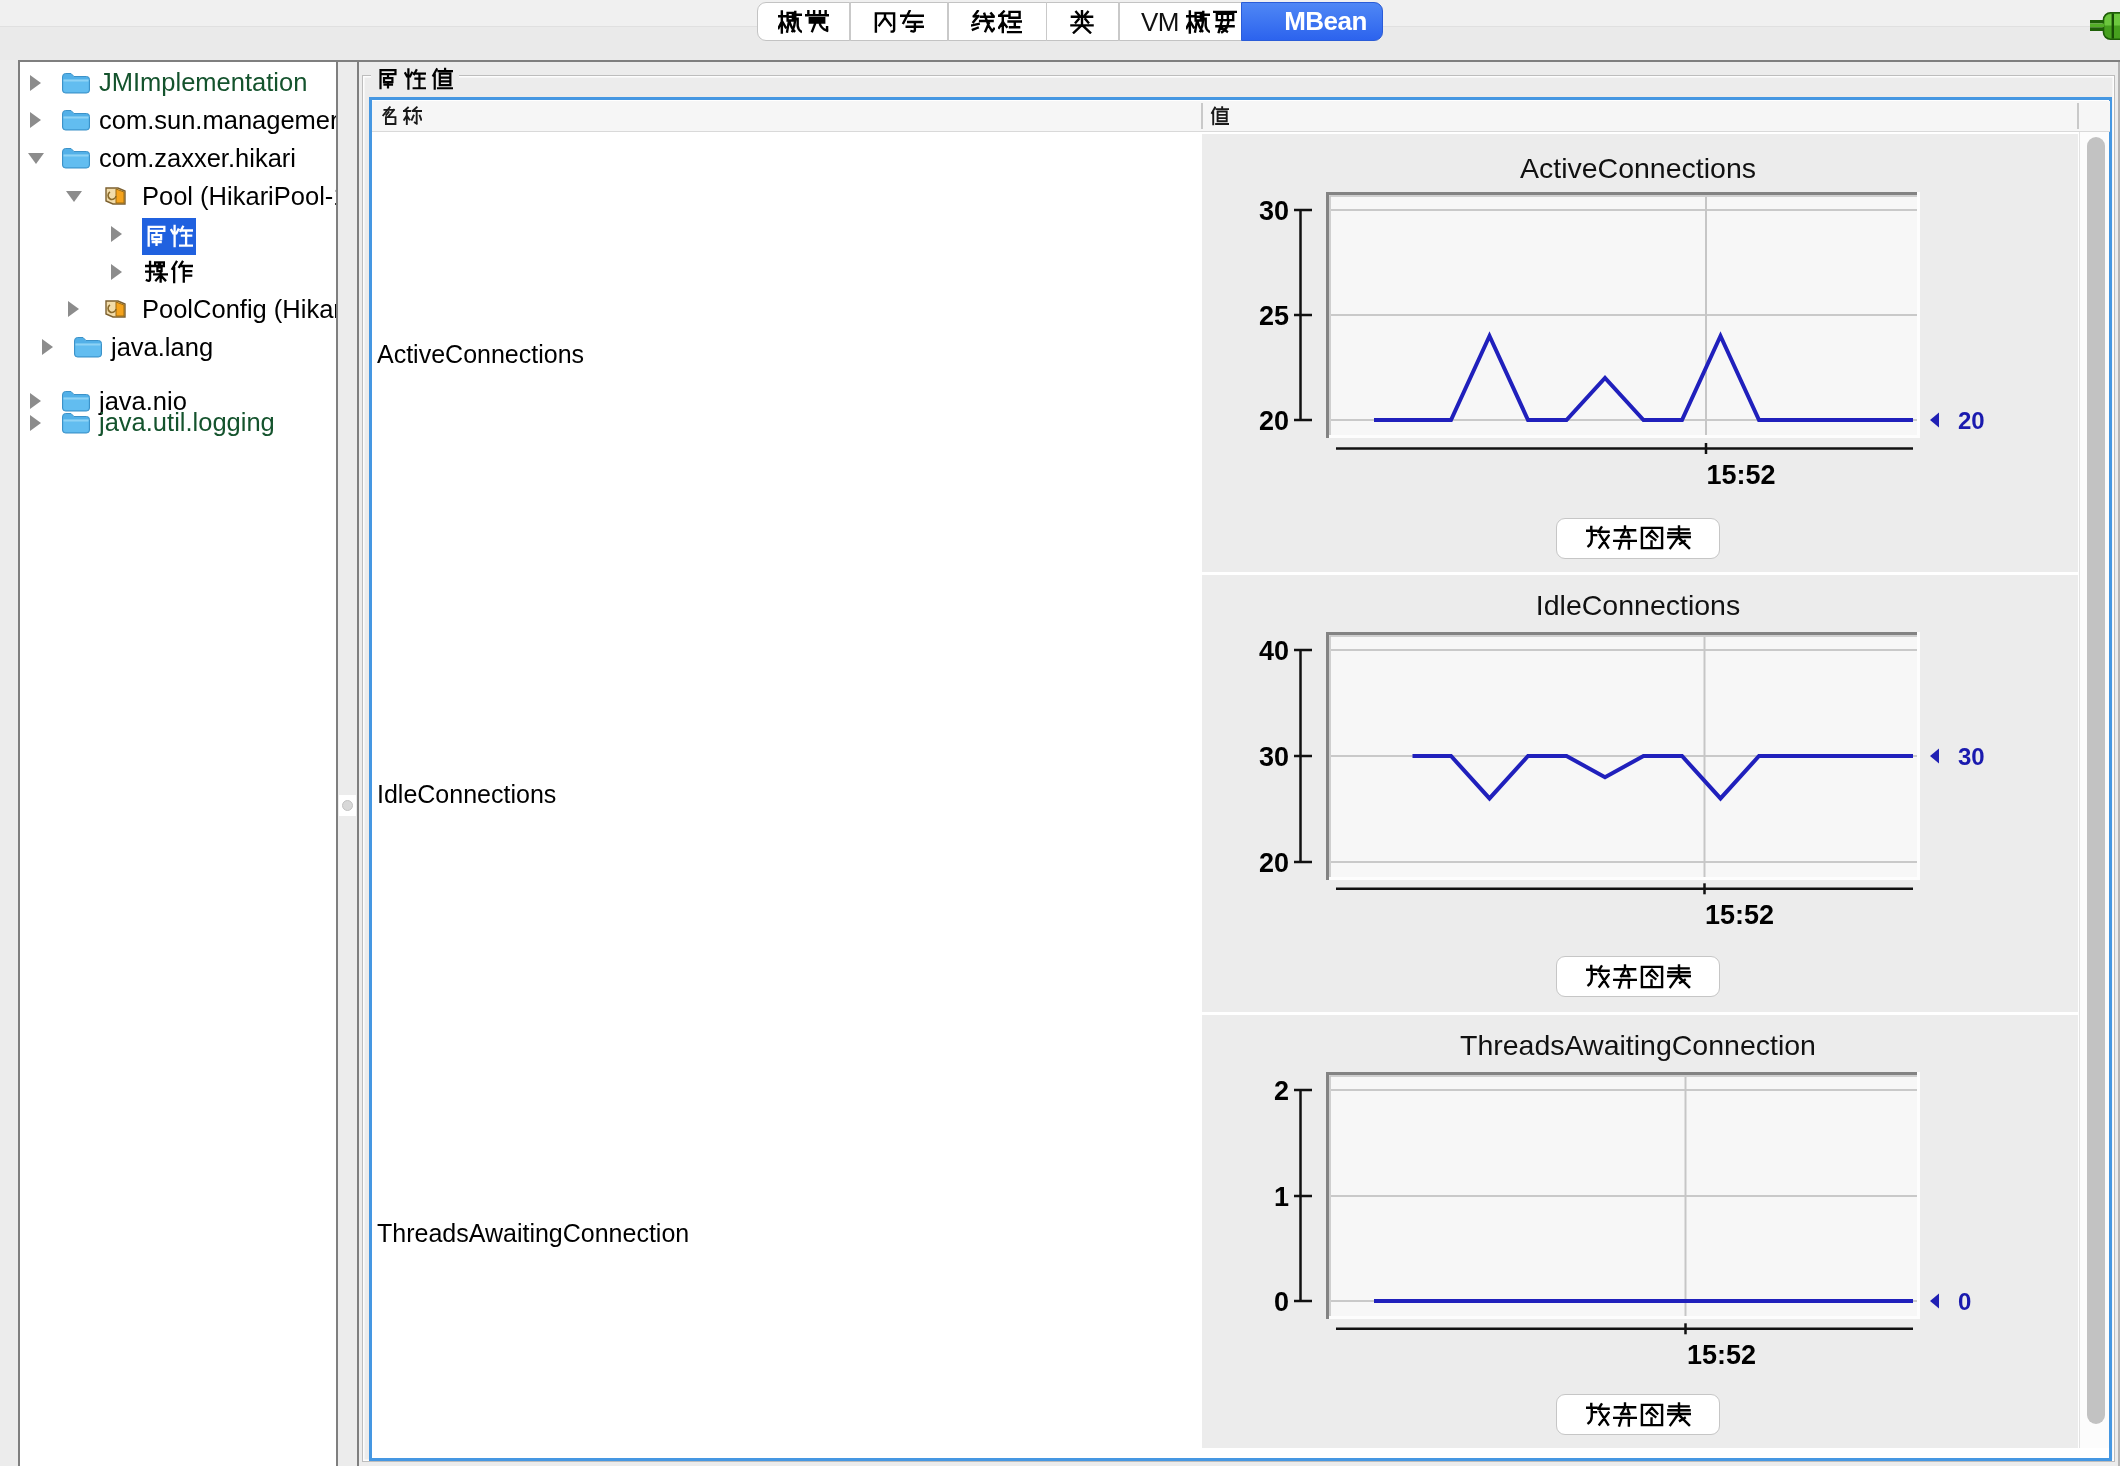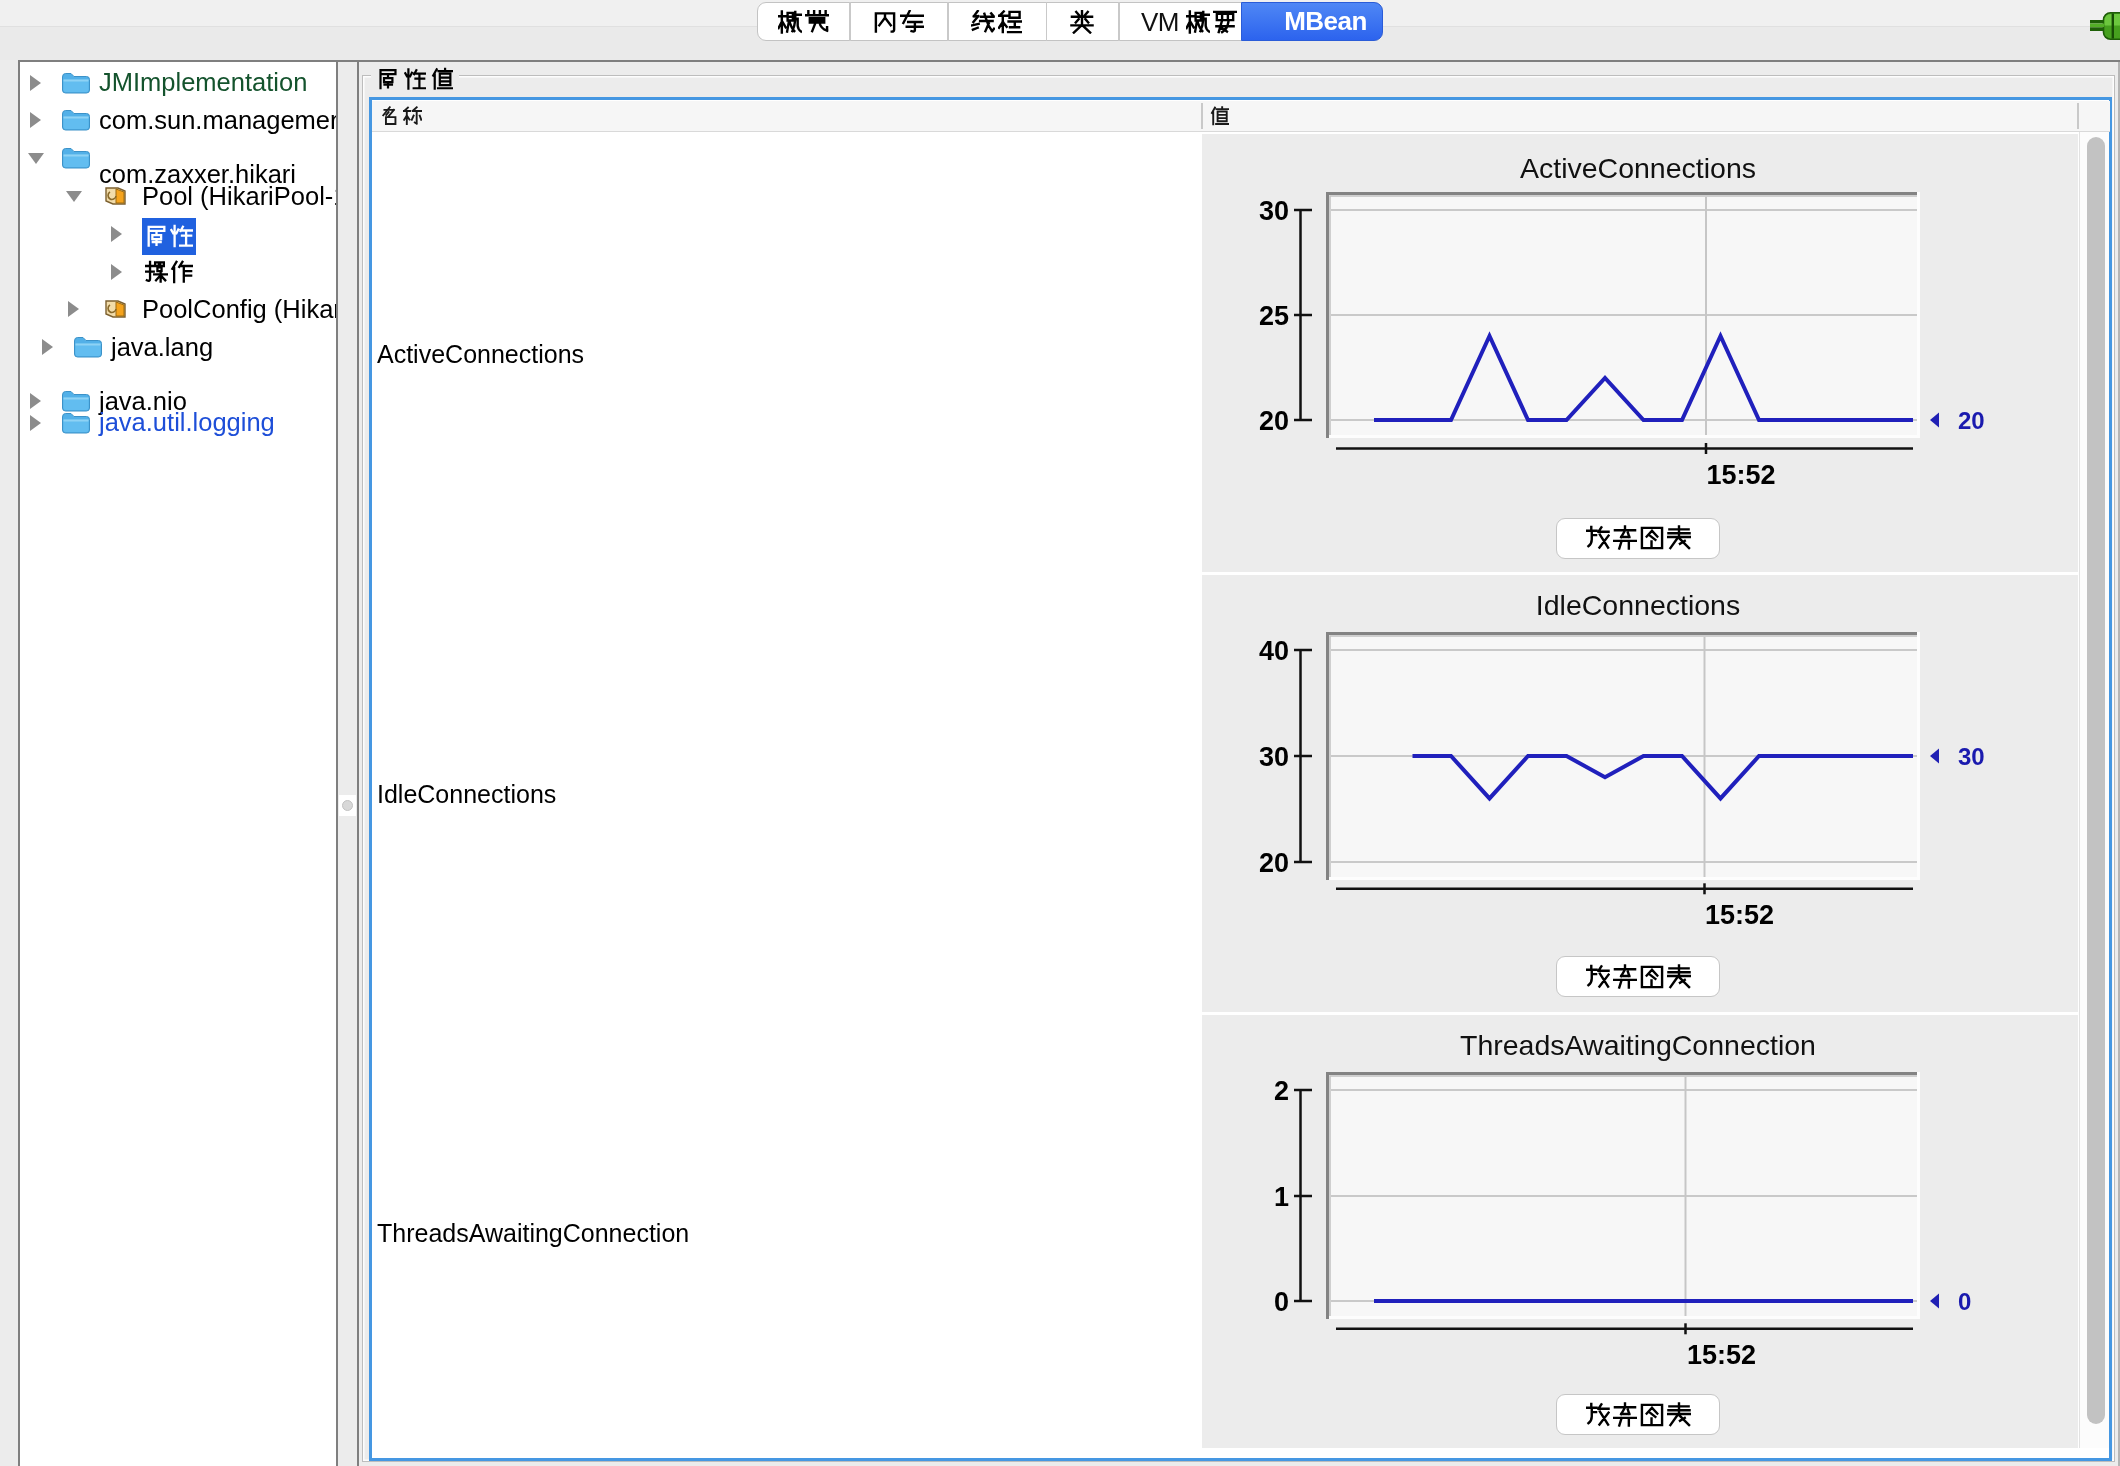--- a/index.html
+++ b/index.html
@@ -158,21 +158,21 @@
       </svg>
       <div style="position:absolute;left:79px;top:0;height:38px;display:flex;align-items:center;font-size:25.5px;color:#000;white-space:nowrap">com.sun.management</div>
     </div>
     <div style="position:absolute;left:0;top:77.19999999999999px;width:316px;height:38px">
       <svg width="18" height="13" style="position:absolute;top:13px;left:7px">
         <polygon points="1,1 17,1 9,12" fill="#8c8c8c"></polygon>
       </svg>
       <svg width="30" height="24" style="position:absolute;left:41px;top:7px">
         <use href="#ic-folder"></use>
       </svg>
-      <div style="position:absolute;left:79px;top:16px;height:38px;display:flex;align-items:center;font-size:25.5px;color:#000;white-space:nowrap">com.zaxxer.hikari</div>
+      <div style="position:absolute;left:79px;top:0;height:38px;display:flex;align-items:center;font-size:25.5px;color:#000;white-space:nowrap">com.zaxxer.hikari</div>
     </div>
     <div style="position:absolute;left:0;top:115.0px;width:316px;height:38px">
       <svg width="18" height="13" style="position:absolute;top:13px;left:45px">
         <polygon points="1,1 17,1 9,12" fill="#8c8c8c"></polygon>
       </svg>
       <svg width="26" height="22" style="position:absolute;left:81.5px;top:8px">
         <use href="#ic-bean"></use>
       </svg>
       <div style="position:absolute;left:122px;top:0;height:38px;display:flex;align-items:center;font-size:25.5px;color:#000;white-space:nowrap">Pool (HikariPool-1)</div>
     </div>
@@ -226,21 +226,21 @@
       </svg>
       <div style="position:absolute;left:79px;top:0;height:38px;display:flex;align-items:center;font-size:25.5px;color:#000;white-space:nowrap">java.nio</div>
     </div>
     <div style="position:absolute;left:0;top:341.8px;width:316px;height:38px">
       <svg width="13" height="18" style="position:absolute;top:10px;left:9px">
         <polygon points="1,1 12,9 1,17" fill="#8c8c8c"></polygon>
       </svg>
       <svg width="30" height="24" style="position:absolute;left:41px;top:7px">
         <use href="#ic-folder"></use>
       </svg>
-      <div style="position:absolute;left:79px;top:0;height:38px;display:flex;align-items:center;font-size:25.5px;color:#1d4ed8;white-space:nowrap">java.util.logging</div>
+      <div style="position:absolute;left:79px;top:0;height:38px;display:flex;align-items:center;font-size:25.5px;color:#14532d;white-space:nowrap">java.util.logging</div>
     </div>
   </div>
 <div class="abs" style="left:338.5px;top:795px;width:17px;height:21px;background:#fff"></div>
 <div class="abs" style="left:341.5px;top:800px;width:11px;height:11px;border-radius:50%;background:#d8d8d8;border:1px solid #c2c2c2"></div>
 <div class="abs" style="left:357px;top:62px;width:2px;height:1404px;background:#7f7f7f"></div>
 <div class="abs" style="left:2118px;top:62px;width:2px;height:1404px;background:#b5b5b5"></div>
 <div class="abs" style="left:362px;top:75px;width:1753px;height:1387px;border:1.5px solid #bdbdbd;box-shadow:inset 0 0 0 1.5px #fdfdfd"></div>
 <div class="abs" style="left:371px;top:73px;width:88px;height:6px;background:#ececec"></div>
 <div class="abs" style="left:377px;top:66px"><svg style="width:22px;height:26px;color:#000;margin-right:5px;display:inline-block;vertical-align:middle">
       <use href="#c-shu"></use>

